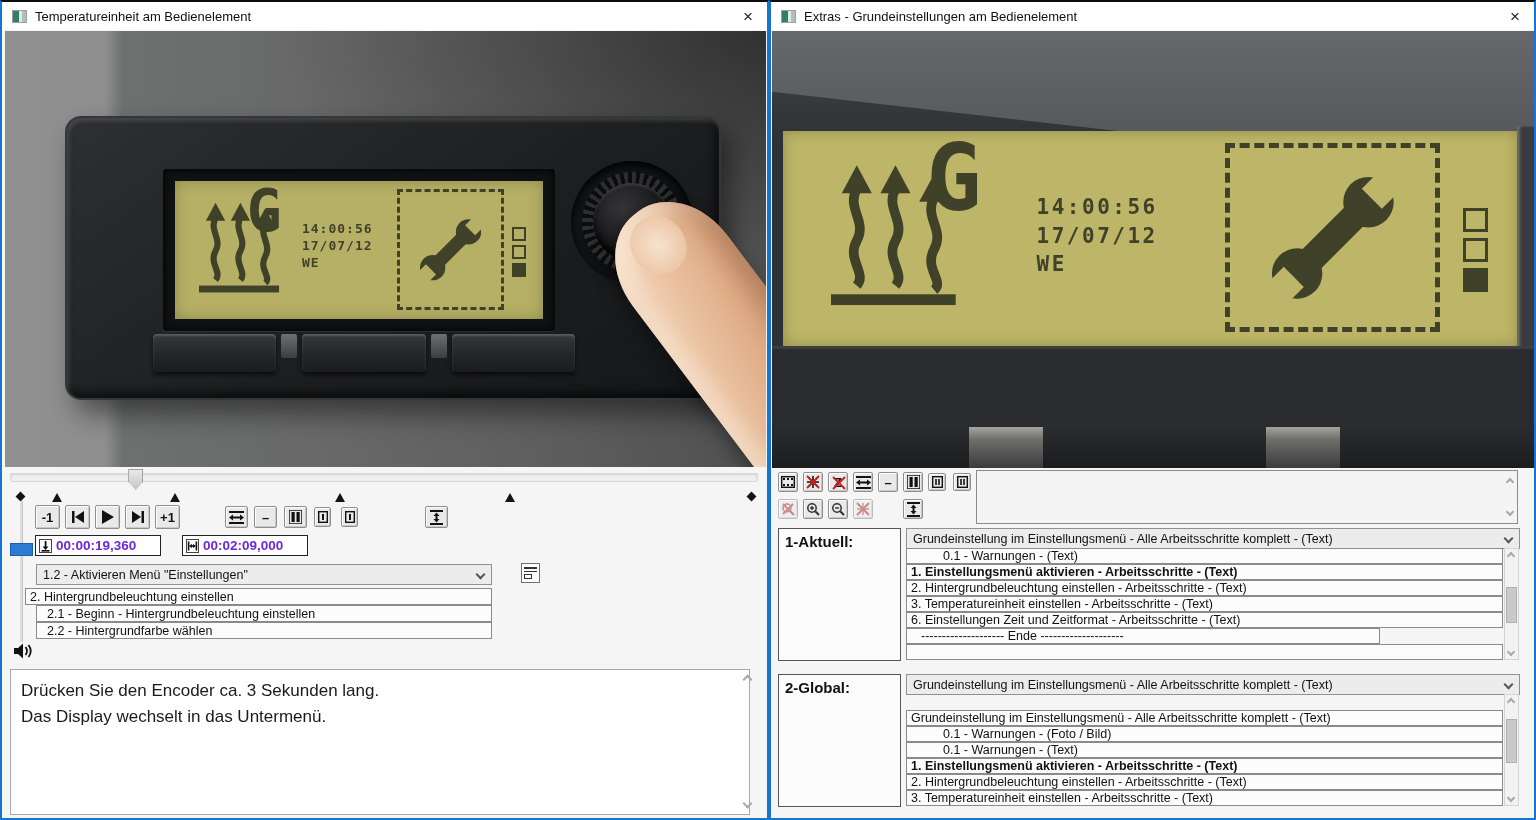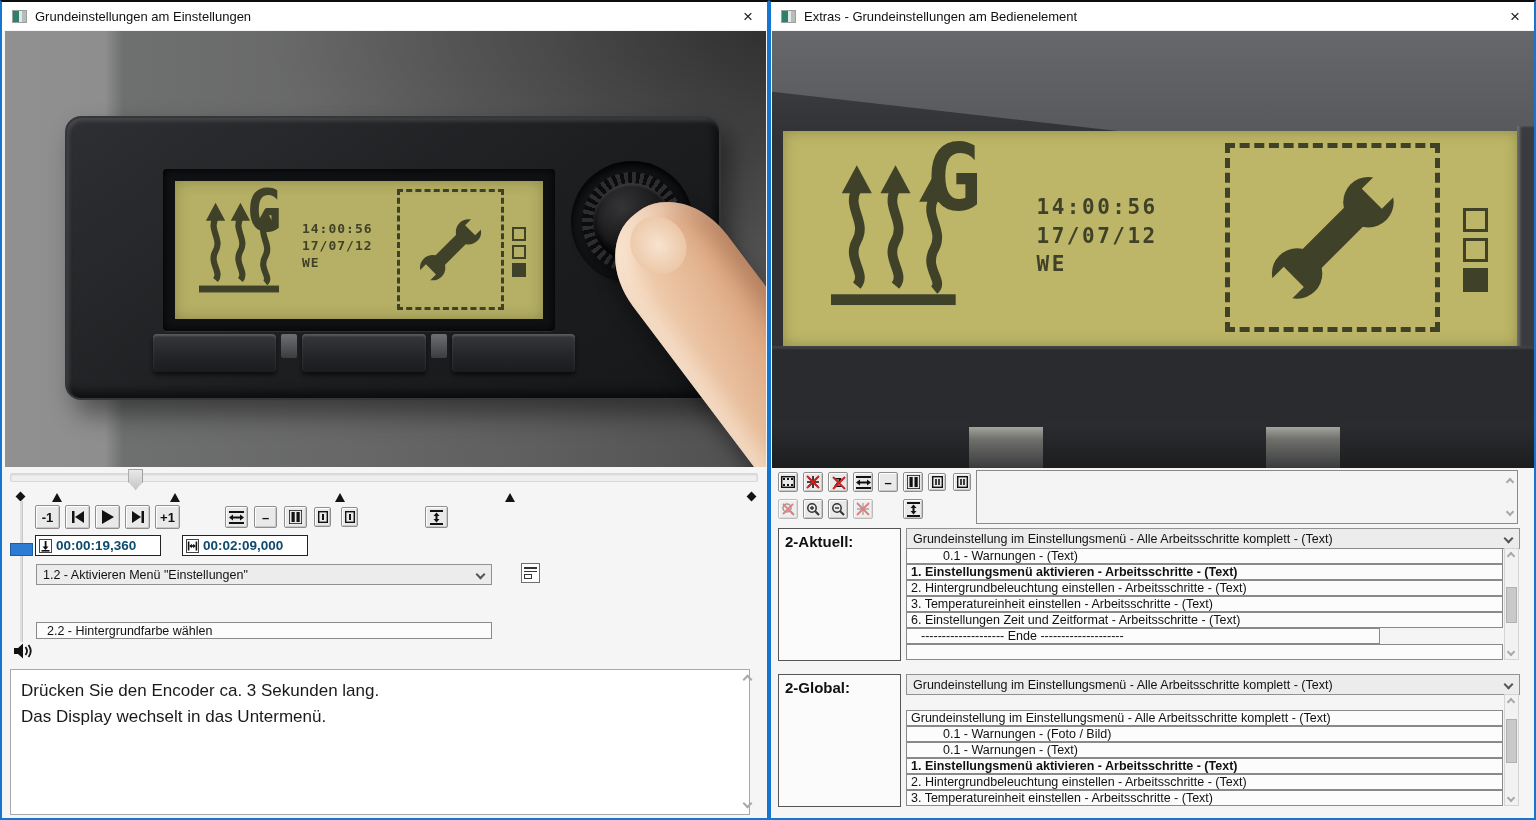--- a/index.html
+++ b/index.html
@@ -116,21 +116,21 @@
               border:1px solid #d8d8d8; border-radius:2px; box-shadow:inset 0 1px 2px rgba(0,0,0,.12); }
   .tl-thumb { position:absolute; top:467px; width:15px; height:21px; background:linear-gradient(180deg,#e8e8e8,#c7c7c7);
               border:1px solid #9f9f9f; clip-path:polygon(0 0,100% 0,100% 62%,50% 100%,0 62%); }
   .tl-marks { position:absolute; left:8px; top:489px; width:748px; height:12px; }
   .tlmark { position:absolute; top:2px; }
   .tlmark.diamond { width:7px; height:7px; background:#141414; transform:rotate(45deg); }
   .tlmark.triangle { width:0; height:0; border-left:5px solid transparent; border-right:5px solid transparent; border-bottom:9px solid #141414; }
   .vslider-track { position:absolute; left:18px; top:499px; width:3px; height:141px; background:#dedede; border-right:1px solid #c8c8c8; }
   .vslider-thumb { position:absolute; left:8px; top:541px; width:23px; height:13px; background:#2d7cd4; border:1px solid #1d5ca6; }
   .timefield { position:absolute; top:533px; height:21px; background:#fff; border:1px solid #222;
-               display:flex; align-items:center; gap:4px; padding:0 6px 0 3px; font-size:13.5px; font-weight:bold; color:#0c4a6e; }
+               display:flex; align-items:center; gap:4px; padding:0 6px 0 3px; font-size:13.5px; font-weight:bold; color:#6d28d9; }
   .speaker { position:absolute; left:11px; top:640px; }
   .instructions { position:absolute; left:8px; top:667px; width:740px; height:146px; background:#fff;
                   border:1px solid #a9a9a9; padding:8px 34px 8px 10px; font-size:17px; color:#1a1a1a; line-height:1.5; }
   .inst-chev-up { position:absolute; right:16px; top:674px; }
   .inst-chev-dn { position:absolute; right:16px; top:798px; }
 
   
   .noteicon { position:absolute; left:519px; top:561px; width:19px; height:20px; background:#fff; border:1px solid #6f6f6f;
               display:flex; flex-direction:column; gap:2px; padding:3px 2px; }
   .noteicon i { display:block; height:2px; background:#333; }
@@ -168,21 +168,21 @@
       </g>
     </g>
   </defs>
 </svg>
 
 <div class="stage">
 
   <div class="win win-left">
     <div class="titlebar">
       <span class="appicon"></span>
-      <span>Grundeinstellungen am Einstellungen</span>
+      <span>Temperatureinheit am Bedienelement</span>
       <span class="title-close">×</span>
     </div>
 
     <div class="photo photo-left">
       <div class="panel"></div>
       <div class="lcd-bezel"></div>
 
       <div class="lcd lcd-sm">
         <svg class="heat" viewBox="0 0 60 68">
             <use href="#heat-icon-def"></use>
@@ -317,20 +317,22 @@
     <div class="dropdown" style="left:34px;top:562px;width:456px">
       <span>1.2 - Aktivieren Menü "Einstellungen"</span>
       <span class="chev"></span>
     </div>
     <div class="noteicon">
         <i></i>
         <i></i>
         <b></b>
       </div>
 
+    <div class="lrow" style="left:23px;top:586px;width:467px">2. Hintergrundbeleuchtung einstellen</div>
+    <div class="lrow" style="left:34px;top:603px;width:456px;padding-left:10px">2.1 - Beginn - Hintergrundbeleuchtung einstellen</div>
     <div class="lrow" style="left:34px;top:620px;width:456px;padding-left:10px">2.2 - Hintergrundfarbe wählen</div>
 
     <svg class="speaker" width="20" height="18" viewBox="0 0 20 18">
       <polygon points="1,6 5,6 10,1.5 10,16.5 5,12 1,12" fill="#111"></polygon>
       <path d="M12.5 5 q3 4 0 8" stroke="#111" stroke-width="1.8" fill="none"></path>
       <path d="M15.5 3 q4.5 6 0 12" stroke="#111" stroke-width="1.8" fill="none"></path>
     </svg>
 
     <div class="instructions">
       <div>Drücken Sie den Encoder ca. 3 Sekunden lang.</div>
@@ -470,21 +472,21 @@
           <rect x="5.5" y="5" width="2" height="5" fill="#111"></rect>
         </svg>
     </div>
 
     <div class="prevbox">
       <span class="chev up gray" style="top:8px"></span>
       <span class="chev gray" style="bottom:8px"></span>
     </div>
 
     <div class="seclabel" style="top:526px;height:133px">
-      <span>2-Aktuell:</span>
+      <span>1-Aktuell:</span>
     </div>
     <div class="dropdown" style="left:135px;top:526px;width:614px">
       <span>Grundeinstellung im Einstellungsmenü - Alle Arbeitsschritte komplett - (Text)</span>
       <span class="chev"></span>
     </div>
     <div class="lrow ind" style="left:135px;top:546px;width:597px;height:16px">0.1 - Warnungen - (Text)</div>
     <div class="lrow bold" style="left:135px;top:562px;width:597px;height:16px">1. Einstellungsmenü aktivieren - Arbeitsschritte - (Text)</div>
     <div class="lrow" style="left:135px;top:578px;width:597px;height:16px">2. Hintergrundbeleuchtung einstellen - Arbeitsschritte - (Text)</div>
     <div class="lrow" style="left:135px;top:594px;width:597px;height:16px">3. Temperatureinheit einstellen - Arbeitsschritte - (Text)</div>
     <div class="lrow" style="left:135px;top:610px;width:597px;height:16px">6. Einstellungen Zeit und Zeitformat - Arbeitsschritte - (Text)</div>

